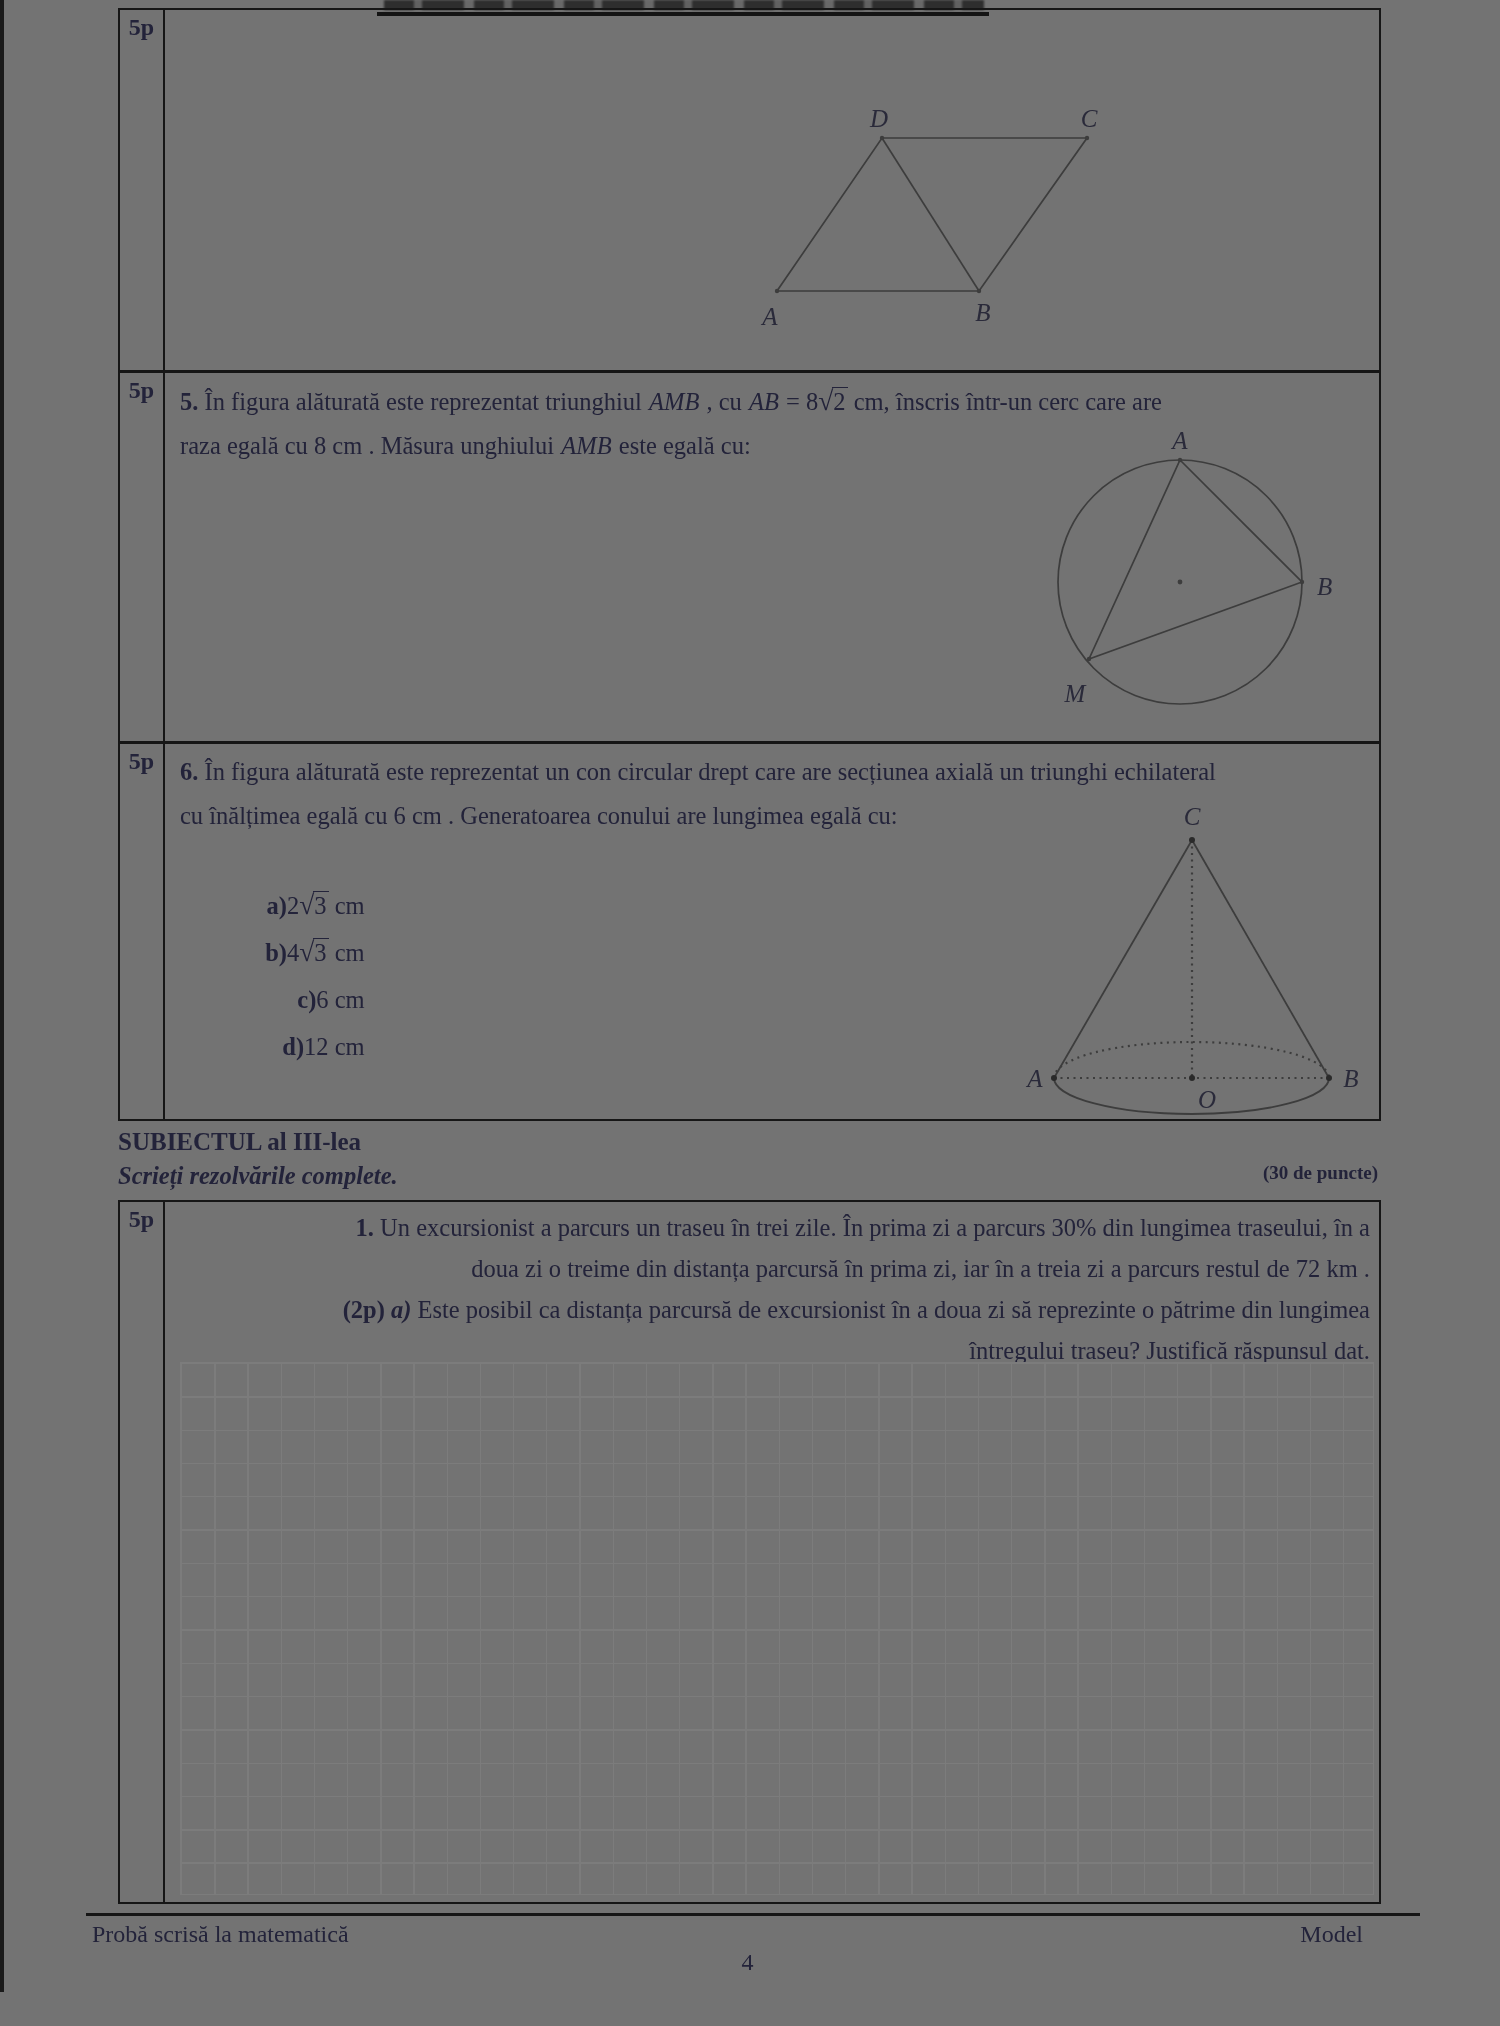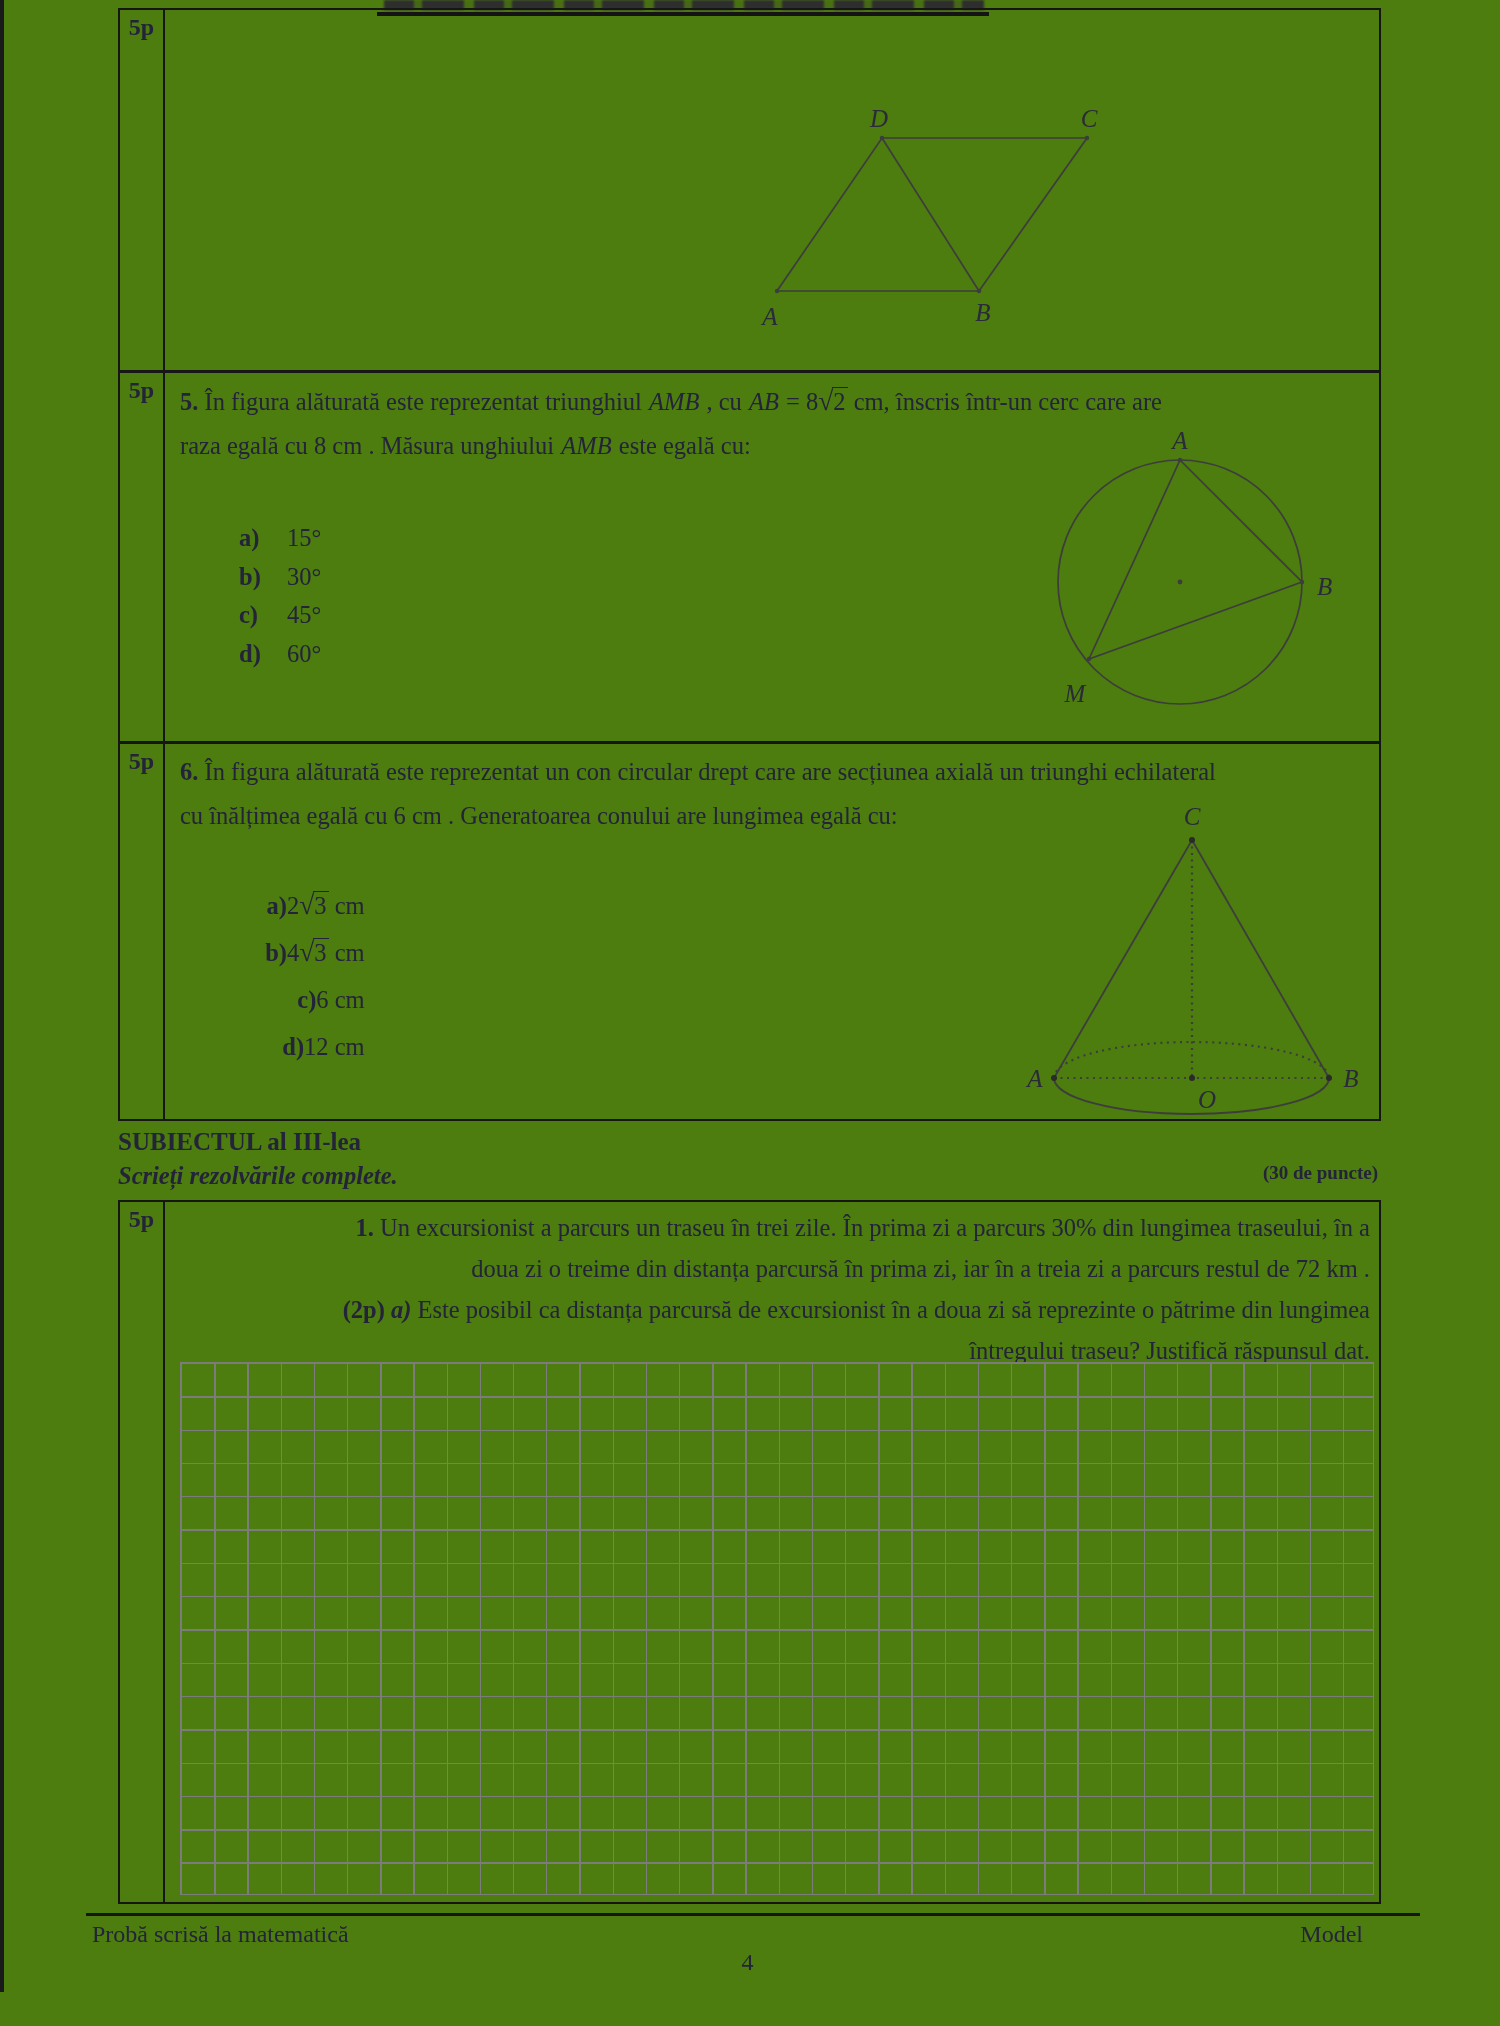--- a/index.html
+++ b/index.html
@@ -1,18 +1,18 @@
 <!DOCTYPE html>
 <html><head>
 <meta charset="utf-8">
 <style>
   html,body{margin:0;padding:0;}
   .page{
     position:relative; width:1500px; height:2026px;
-    background:#4d7c0f; overflow:hidden;
+    background:#737373; overflow:hidden;
     font-family:"Liberation Serif","DejaVu Serif",serif;
     color:#23233a;
   }
   .left-edge{position:absolute;left:0;top:0;width:4px;height:1992px;background:#1a1a1a;}
   .cut-text{
     position:absolute;left:384px;top:0;width:600px;height:10px;
     background:repeating-linear-gradient(to right,#2e2e2e 0 30px,rgba(46,46,46,.25) 30px 38px,#2e2e2e 38px 80px,rgba(46,46,46,.15) 80px 90px);
     filter:blur(1.1px);
   }
   .cut-underline{position:absolute;left:377px;top:12px;width:612px;height:4px;background:#141414;}
@@ -92,26 +92,20 @@
           <text x="133" y="240" text-anchor="middle">A</text>
           <text x="346" y="236" text-anchor="middle">B</text>
         </svg>
       </div>
     </div>
 
     <div class="mc-row r2">
       <div class="score-cell">5p</div>
       <div class="q-cell">
         <div class="q-text"><b>5.</b> În figura alăturată este reprezentat triunghiul <i class="var">AMB</i> , cu <i class="var">AB</i> = <span class="rad">8<span class="rsign">√</span><span class="rnum">2</span></span> cm, înscris într-un cerc care are<br>raza egală cu 8 cm . Măsura unghiului <i class="var">AMB</i> este egală cu:</div>
-        <div class="opts o5">
-          <div class="opt"><span class="letter">a)</span><span class="val">15°</span></div>
-          <div class="opt"><span class="letter">b)</span><span class="val">30°</span></div>
-          <div class="opt"><span class="letter">c)</span><span class="val">45°</span></div>
-          <div class="opt"><span class="letter">d)</span><span class="val">60°</span></div>
-        </div>
         <svg class="fig fig-circle" width="330" height="305" viewBox="0 0 330 305">
           <circle cx="153" cy="155" r="122" fill="none" stroke="#3d3d3d" stroke-width="1.7"></circle>
           <circle cx="153" cy="155" r="2.4" fill="#3d3d3d"></circle>
           <path d="M153,33 L275,155 L62,232 Z" fill="none" stroke="#3d3d3d" stroke-width="1.7"></path>
           <circle cx="153" cy="33" r="2.2" fill="#3d3d3d"></circle>
           <circle cx="275" cy="155" r="2.2" fill="#3d3d3d"></circle>
           <circle cx="62" cy="232" r="2.2" fill="#3d3d3d"></circle>
           <text x="153" y="22" text-anchor="middle">A</text>
           <text x="290" y="168" text-anchor="start">B</text>
           <text x="48" y="275" text-anchor="middle">M</text>

